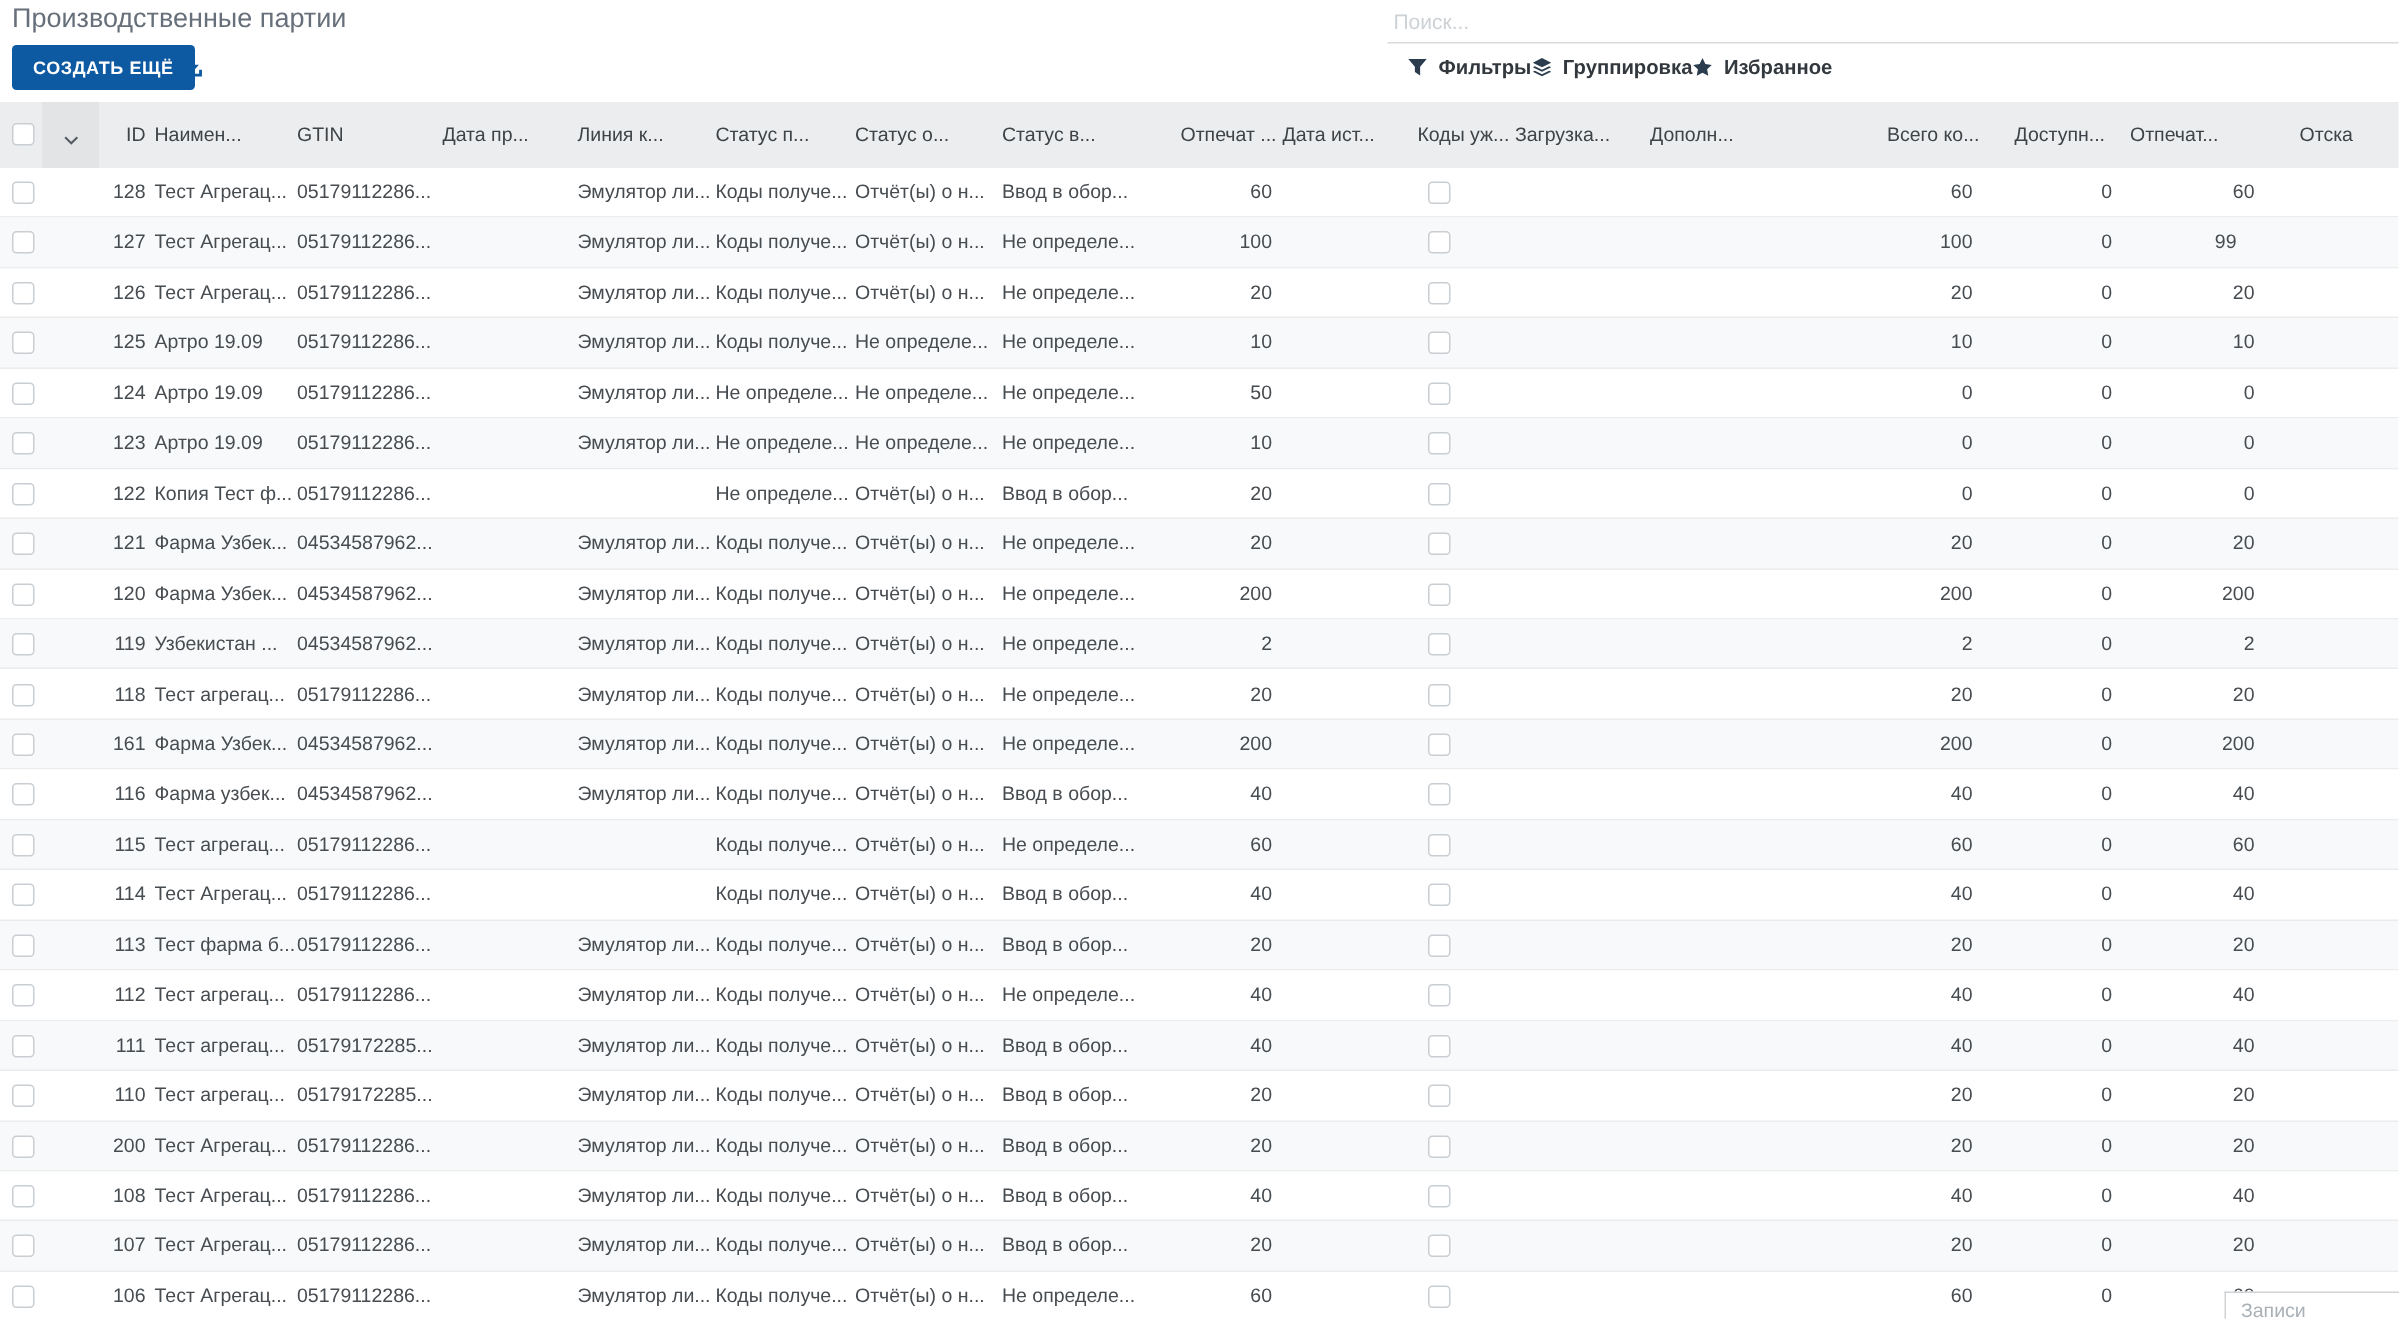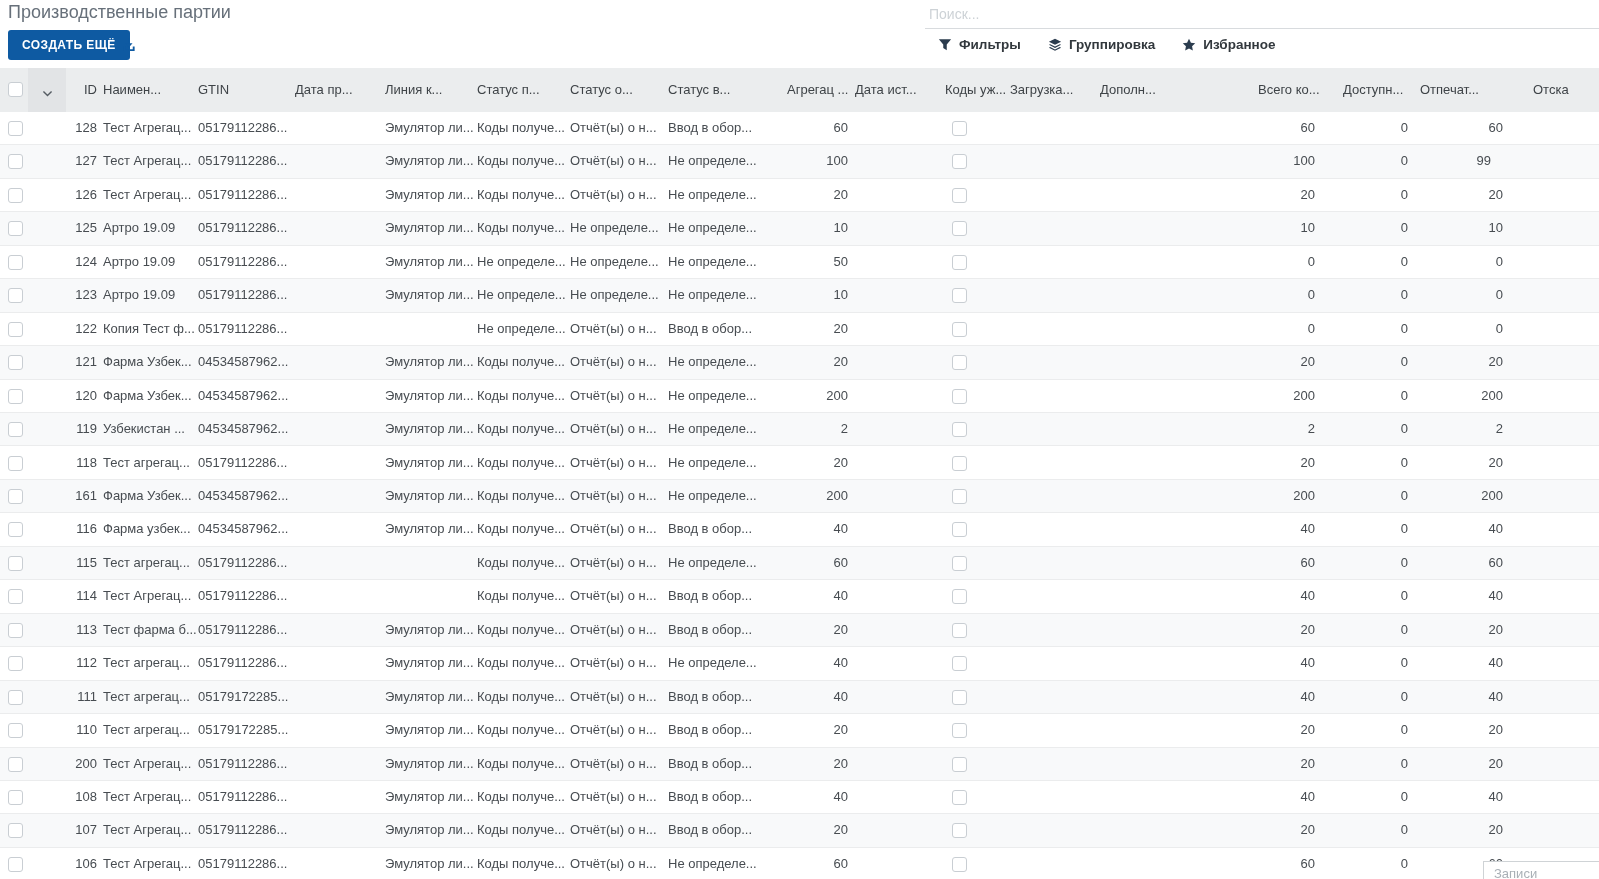--- a/index.html
+++ b/index.html
@@ -7,21 +7,21 @@
     font-family:"Liberation Sans","DejaVu Sans",sans-serif}
   .title{position:absolute;left:8px;top:2px;font-size:18px;color:#67707a;white-space:nowrap}
   .btn-create{position:absolute;left:8px;top:30px;height:30px;padding:0 14px;background:#0e5aa2;
     color:#fff;font-weight:700;font-size:12px;letter-spacing:.4px;border:none;border-radius:3px;
     cursor:pointer;font-family:inherit}
   .dl-icon{position:absolute;left:121px;top:37px;width:16px;height:15px;cursor:pointer}
   .search{position:absolute;left:925px;top:0;width:674px;height:29px;border:none;
     border-bottom:1px solid #d8dbde;font-size:14px;color:#555;outline:none;padding:0 4px;
     font-family:inherit;background:transparent}
   .search::placeholder{color:#cdd2d6}
-  .quickbar{position:absolute;left:938px;top:37px;display:flex;gap:27px;align-items:center}
+  .quickbar{position:absolute;left:938px;top:37px;display:flex;align-items:center}
   .qbtn{display:flex;align-items:center;gap:7px;font-size:13.5px;font-weight:600;color:#32383d;cursor:pointer}
   .qbtn svg{width:14px;height:14px;fill:#2b3c4e;flex:none}
   .thead{position:absolute;left:0;top:68px;width:1599px;height:44px;background:#ebedee;
     font-size:13px;color:#3e4347}
   .hcell{position:absolute;top:0;line-height:44px;white-space:nowrap;cursor:pointer}
   .chevblock{position:absolute;left:28px;top:0;width:38px;height:51px;background:#e2e4e6;
     display:flex;align-items:center;justify-content:center;cursor:pointer}
   .cb{position:absolute;width:15px;height:15px;border:1px solid #c9ced3;border-radius:3px;
     background:#fff;cursor:pointer}
   .rows{position:absolute;left:0;top:112px;width:1599px;height:767px;overflow:hidden}
@@ -78,21 +78,21 @@
     </svg>
   </div>
 <span class="hcell" style="right: 1502px;">ID</span>
     <span class="hcell" style="left: 103px;">Наимен...</span>
     <span class="hcell" style="left: 198px;">GTIN</span>
     <span class="hcell" style="left: 295px;">Дата пр...</span>
     <span class="hcell" style="left: 385px;">Линия к...</span>
     <span class="hcell" style="left: 477px;">Статус п...</span>
     <span class="hcell" style="left: 570px;">Статус о...</span>
     <span class="hcell" style="left: 668px;">Статус в...</span>
-    <span class="hcell" style="left: 787px;">Агрегац ...</span>
+    <span class="hcell" style="left: 787px;">Отпечат ...</span>
     <span class="hcell" style="left: 855px;">Дата ист...</span>
     <span class="hcell" style="left: 945px;">Коды уж...</span>
     <span class="hcell" style="left: 1010px;">Загрузка...</span>
     <span class="hcell" style="left: 1100px;">Дополн...</span>
     <span class="hcell" style="left: 1258px;">Всего ко...</span>
     <span class="hcell" style="left: 1343px;">Доступн...</span>
     <span class="hcell" style="left: 1420px;">Отпечат...</span>
     <span class="hcell" style="left: 1533px;">Отска</span>
   </div>
 

